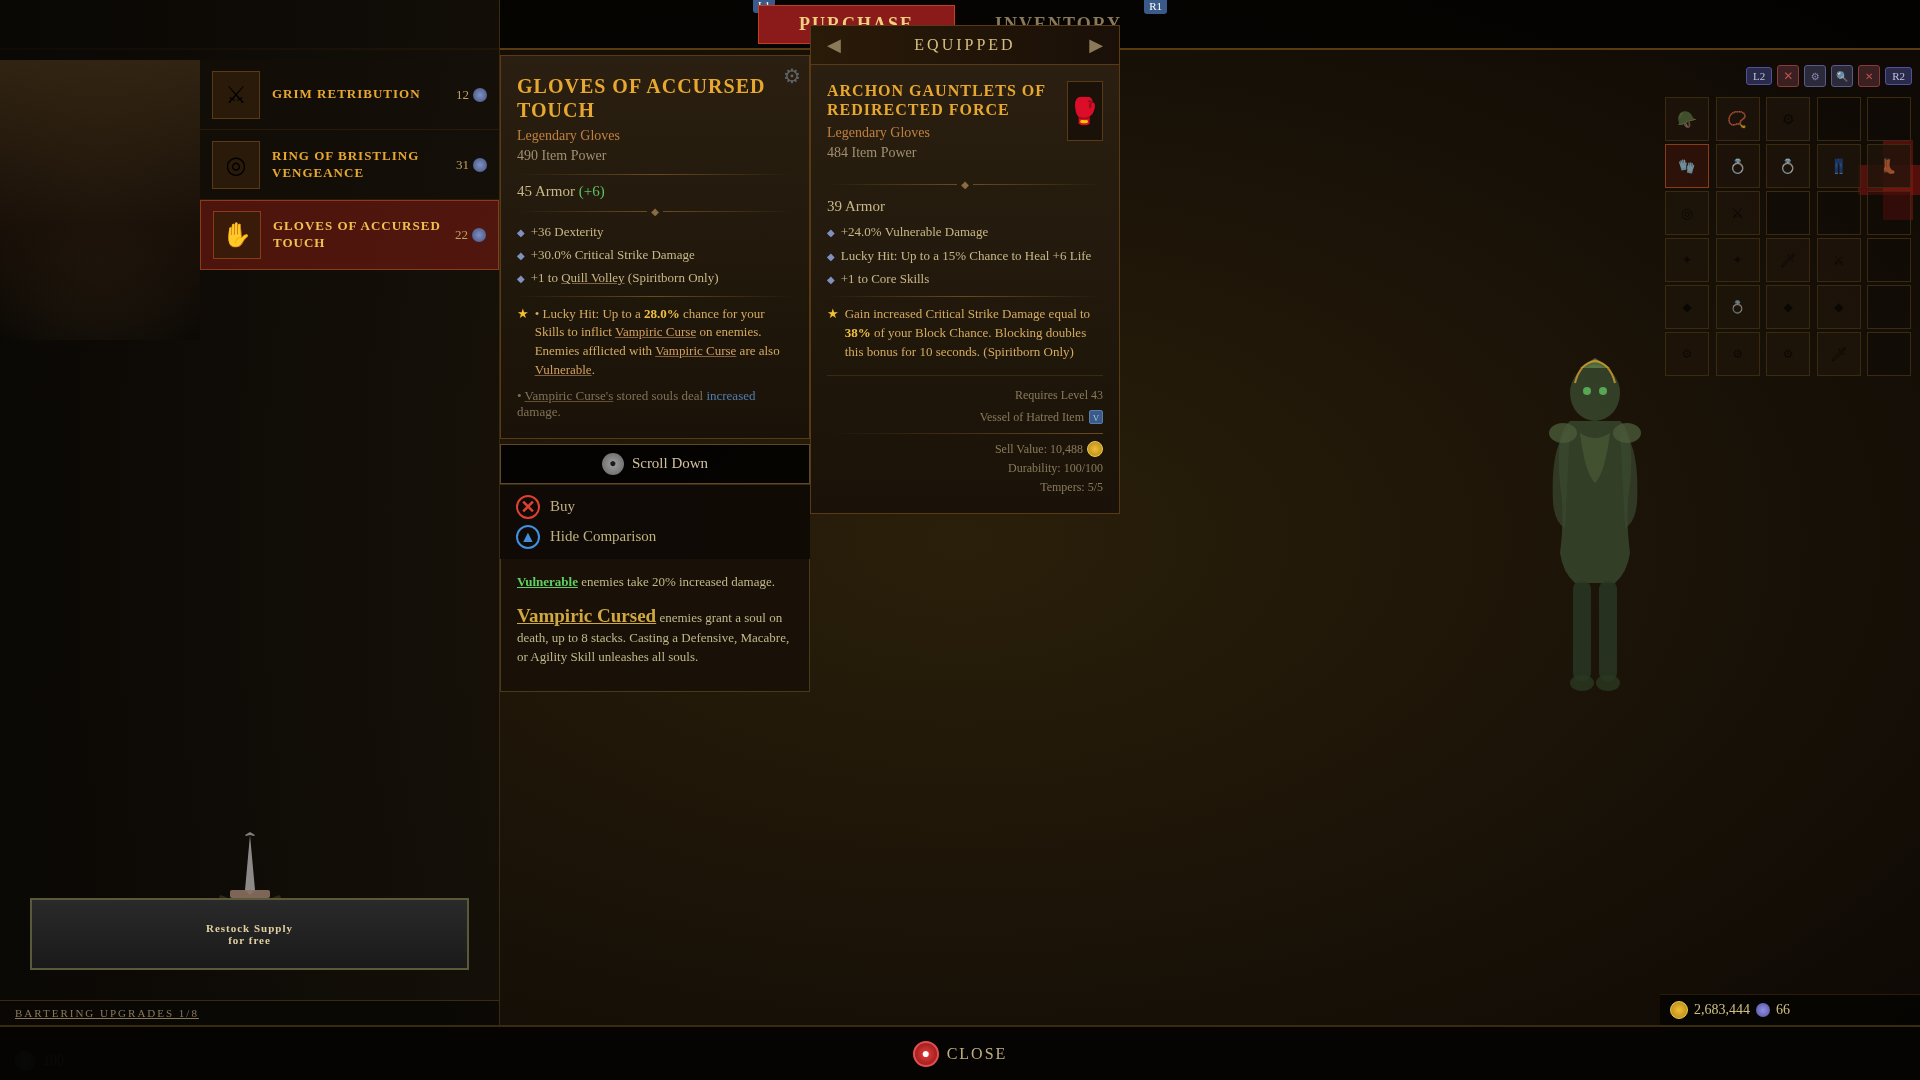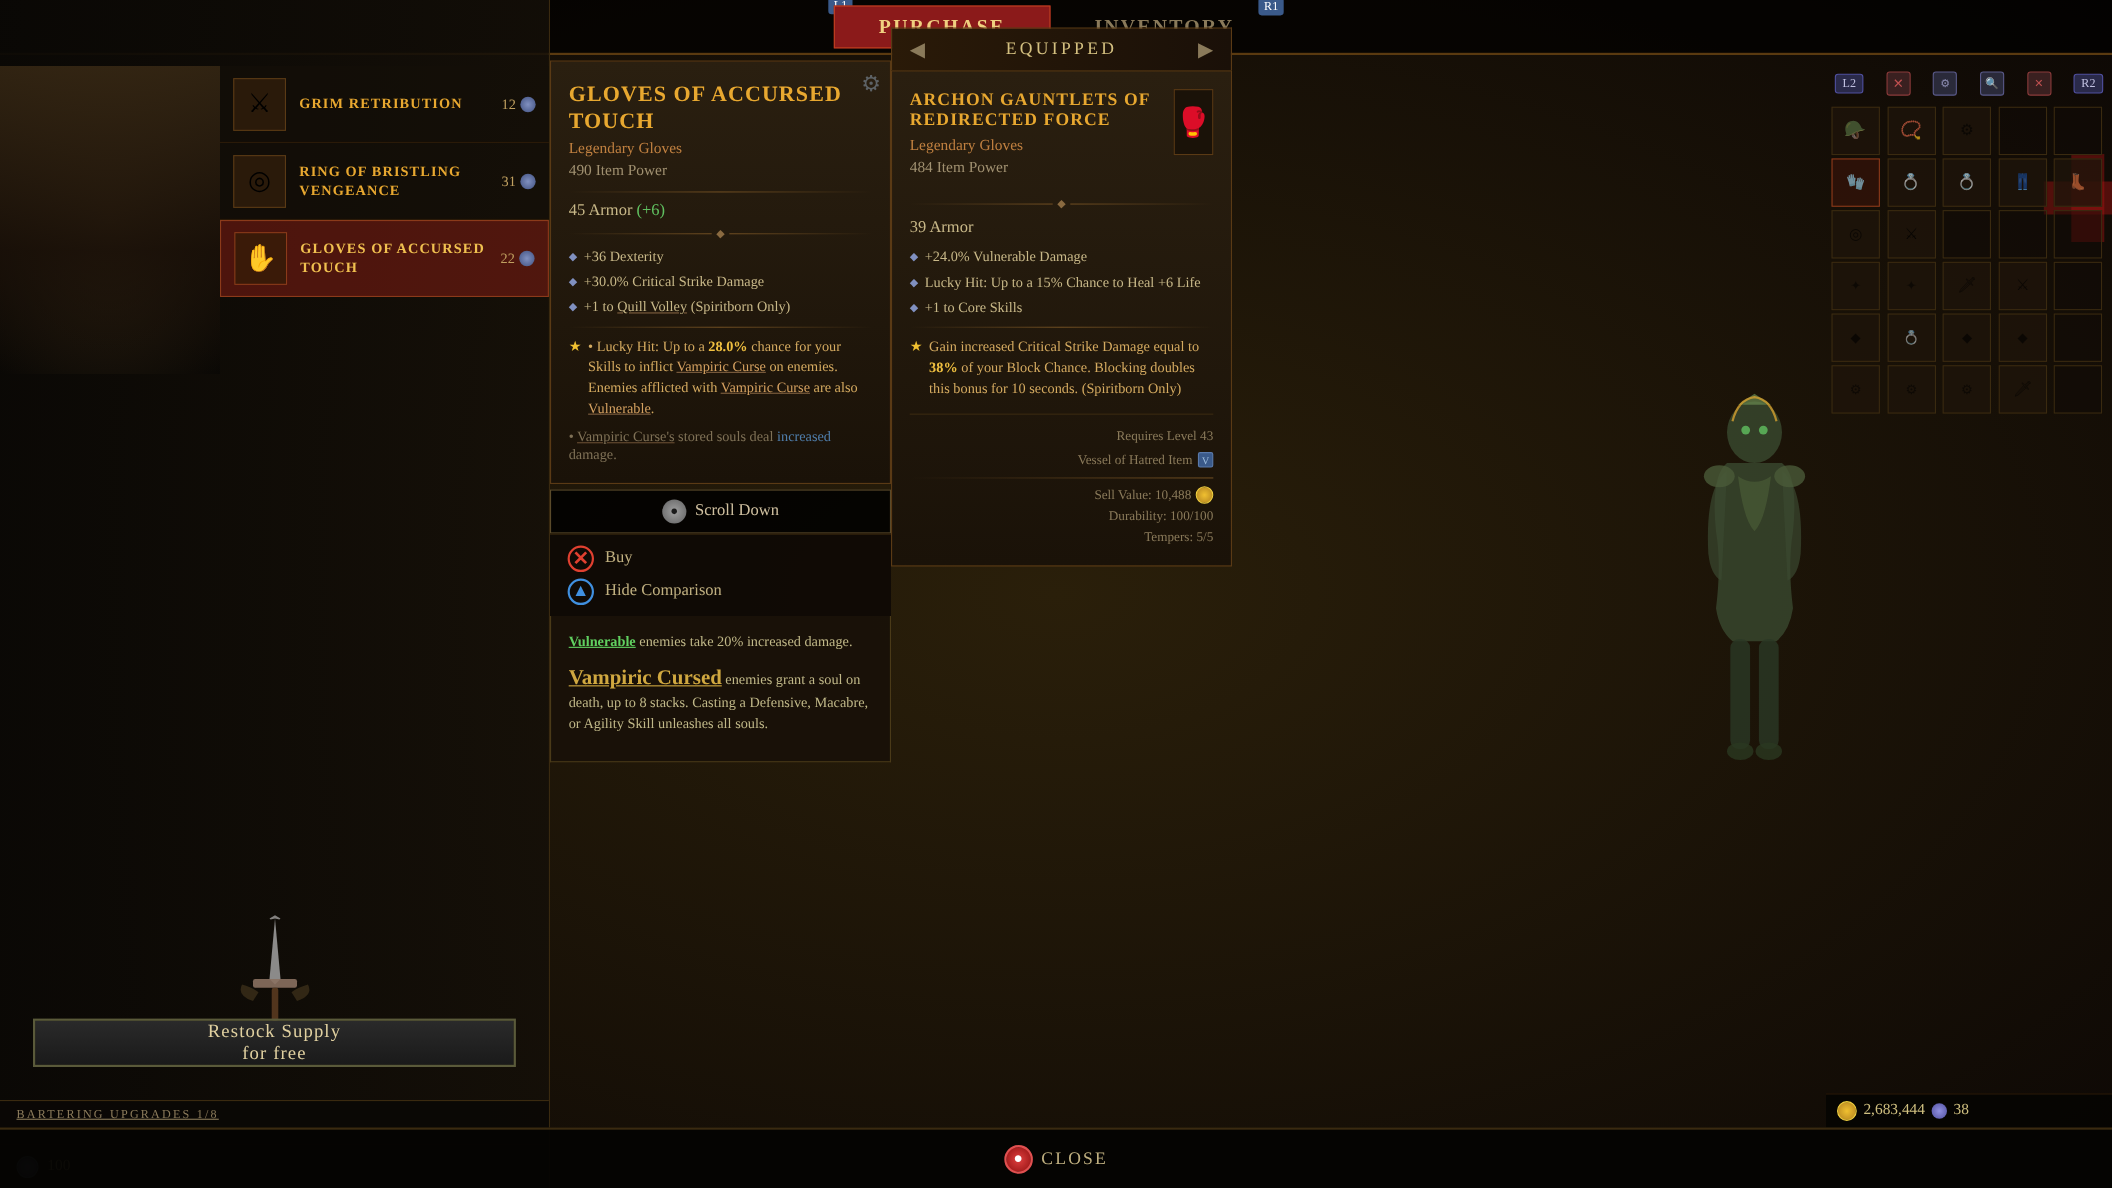--- a/index.html
+++ b/index.html
@@ -214,24 +214,24 @@
 
     
     .restock-btn {
       position: absolute;
       bottom: 60px;
       left: 30px;
       right: 30px;
       background: linear-gradient(to bottom, #2a2a2a, #1a1a1a);
       border: 2px solid #5a5a3a;
       color: #e0d0a0;
-      font-size: 17px;
-      font-weight: normal;
+      font-size: 11px;
+      font-weight: bold;
       text-align: center;
-      padding: 0 10px;
+      padding: 22px 10px;
       cursor: pointer;
       letter-spacing: 1px;
     }
     .bartering-title {
       color: #8a7a5a;
       font-size: 11px;
       letter-spacing: 2px;
       text-transform: uppercase;
       text-decoration: underline;
     }
@@ -869,21 +869,21 @@
     </div>
   </div>
 </div>
 
 <div class="red-cross">
   <div class="red-cross-shape"></div>
 </div>
 
 <div class="equipment-panel" style="right:0; top:60px; width:260px; position:absolute;">
 
-  <div style="display:flex; justify-content:space-between; padding:5px 8px; gap:5px; align-items:center;">
+  <div style="display:flex; justify-content:flex-end; padding:5px 8px; gap:5px; align-items:center;">
     <div style="background:#2a2a4a; border:1px solid #5050a0; color:#c0c0e0; font-size:11px; padding:2px 6px; border-radius:3px;">L2</div>
     <div style="width:22px;height:22px;background:#3a2020;border:1px solid #8a3a3a;border-radius:3px;display:flex;align-items:center;justify-content:center;font-size:12px;color:#c05050;">✕</div>
     <div style="width:22px;height:22px;background:#2a2a3a;border:1px solid #5a5a8a;border-radius:3px;display:flex;align-items:center;justify-content:center;font-size:10px;color:#8a8ab0;">⚙</div>
     <div style="width:22px;height:22px;background:#2a2a3a;border:1px solid #5a5a8a;border-radius:3px;display:flex;align-items:center;justify-content:center;font-size:10px;color:#8a8ab0;">🔍</div>
     <div style="width:22px;height:22px;background:#3a2020;border:1px solid #8a3a3a;border-radius:3px;display:flex;align-items:center;justify-content:center;font-size:10px;color:#c05050;">✕</div>
     <div style="background:#2a2a4a; border:1px solid #5050a0; color:#c0c0e0; font-size:11px; padding:2px 6px; border-radius:3px;">R2</div>
   </div>
 
   <div class="equip-grid">
 
@@ -965,21 +965,21 @@
     <div class="equip-slot">
         <span style="font-size:14px;opacity:0.6">🗡</span>
       </div>
     <div class="equip-slot empty"></div>
   </div>
 
   <div style="display:flex; align-items:center; padding:6px 10px; gap:6px; background:rgba(5,4,2,0.9); border-top:1px solid #2a1a08; position:absolute; bottom:0; left:0; right:0;">
     <div class="gold-coin"></div>
     <span class="currency-num">2,683,444</span>
     <div class="shard-icon"></div>
-    <span class="currency-num">38</span>
+    <span class="currency-num">66</span>
   </div>
 </div>
 
 <div style="position:absolute; right:260px; top:60px; width:130px; bottom:55px; display:flex; align-items:center; justify-content:center; pointer-events:none;">
   <svg width="100" height="380" viewBox="0 0 100 380">
 
     <ellipse cx="50" cy="40" rx="25" ry="28" fill="#3a4a30" opacity="0.8"></ellipse>
 
     <polygon points="35,15 50,5 65,15" fill="#6a8a50" opacity="0.7"></polygon>
 

